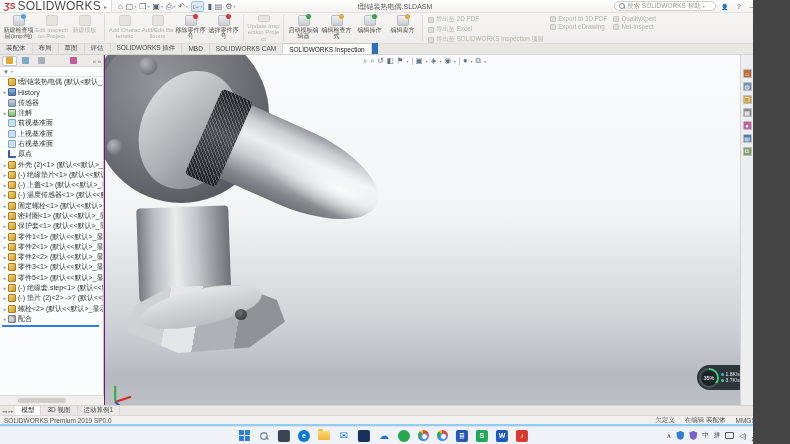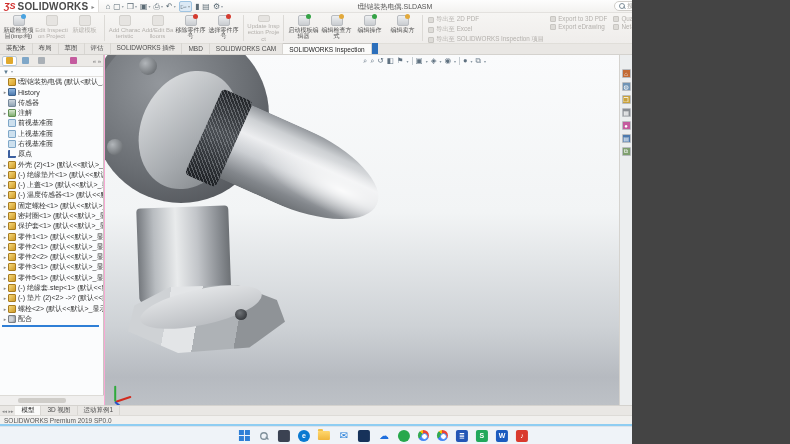--- a/index.html
+++ b/index.html
@@ -1,23 +1,23 @@
 <!DOCTYPE html>
 <html><head>
 <meta charset="utf-8">
 <style>
   html,body{margin:0;padding:0;background:#444;}
   *{box-sizing:border-box;font-family:"Liberation Sans","DejaVu Sans",sans-serif;}
-  #stage{position:relative;width:632px;height:444px;overflow:hidden;background:#f9a8d4;font-size:7px;color:#333;}
+  #stage{position:relative;width:753px;height:444px;overflow:hidden;background:#701a75;font-size:7px;color:#333;}
 
   
   #titlebar{position:absolute;left:0;top:0;width:790px;height:13px;background:linear-gradient(#fdfdfd,#f3f2f0);display:flex;align-items:center;border-bottom:1px solid #e3e1de;}
   #brand{display:flex;align-items:center;padding:0 4px;height:100%;background:#fff;border-right:1px solid #e0dedb;}
   #brand .logo{color:#d02c2a;font-weight:bold;font-style:italic;font-size:9px;margin-right:2px;}
-  #brand .bname{font-weight:bold;color:#4a4a4a;font-size:10px;letter-spacing:.2px;}
+  #brand .bname{font-weight:normal;color:#4a4a4a;font-size:12px;letter-spacing:.2px;}
   #brand .flyout{color:#888;margin-left:3px;font-size:6px;}
   #qat{display:flex;align-items:center;gap:3px;padding:0 6px;}
   .qbtn{display:flex;align-items:center;color:#5a6a74;font-size:8px;line-height:9px;}
   .qbtn .caret{font-size:4px;color:#98a2a8;margin-left:1px;}
   .qbtn.active{background:#dce9f5;border:1px solid #9fc4e2;border-radius:2px;padding:0 1px;}
   #doc-title{position:absolute;left:0;right:0;top:0;height:13px;display:flex;align-items:center;justify-content:center;pointer-events:none;color:#555;font-size:7px;}
   #tb-right{margin-left:auto;display:flex;align-items:center;gap:4px;padding-right:4px;}
   #searchbox{display:flex;align-items:center;gap:2px;background:#fff;border:1px solid #cfcdc9;border-radius:8px;height:10px;padding:0 4px;width:102px;}
   #searchbox .ph{color:#9a9894;font-size:6.5px;white-space:nowrap;overflow:hidden;}
   .mag{position:relative;width:6px;height:6px;flex:0 0 auto;}

